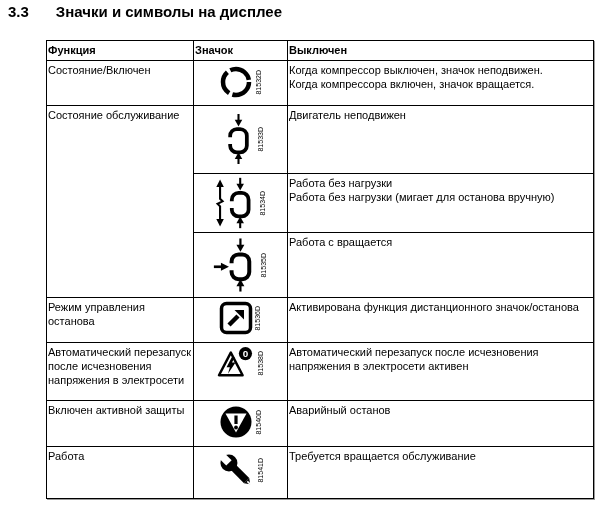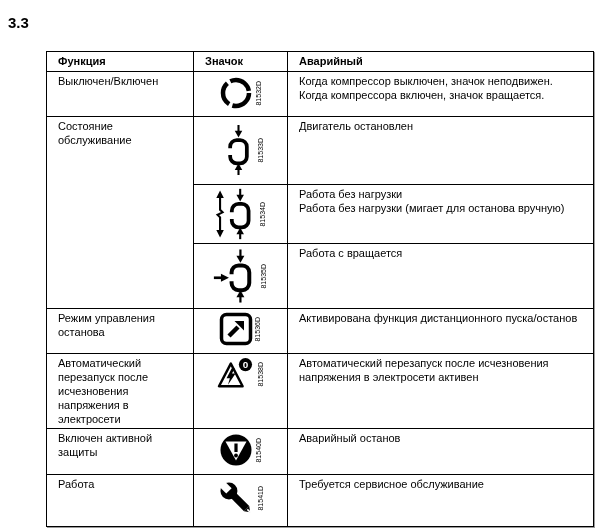--- a/index.html
+++ b/index.html
@@ -4,65 +4,66 @@
 <style>
   html,body{margin:0;padding:0;}
   body{
     width:606px;height:530px;background:#ffffff;color:#000;
     font-family:"Liberation Sans", sans-serif;
     -webkit-font-smoothing:antialiased;
   }
   .page-title{
     display:flex;gap:27px;align-items:baseline;
     font-size:15px;font-weight:bold;
-    padding:13px 0 0 8px;line-height:19px;
+    padding:2px 0 0 8px;line-height:19px;
   }
   table.symbols{
     border-collapse:collapse;table-layout:fixed;
     margin:19px 0 0 46px;width:547px;
     box-shadow:1px 1px 0 #9a9a9a;
   }
   col.c1{width:147px;}  col.c2{width:94px;}  col.c3{width:306px;}
   th,td{
     border:1px solid #000;vertical-align:top;
-    font-size:11px;line-height:14px;padding:2px 11px;
+    font-size:11px;line-height:14px;padding:2px 1px;
     overflow:hidden;
   }
   th{text-align:left;font-weight:bold;height:15px;}
   td.icon-cell{text-align:center;padding:3px 0 0 0;}
   .icon-wrap{display:inline-flex;align-items:center;justify-content:center;}
   .icon-id{
     writing-mode:vertical-rl;transform:rotate(180deg);
     font-size:7px;line-height:8px;letter-spacing:0;margin-left:1px;color:#000;
   }
   svg{display:block;}
 </style>
 </head>
 <body>
 
 <div class="page-title">
   <span>3.3</span>
+  <span>Значки и символы на дисплее</span>
 </div>
 
 <table class="symbols">
   <colgroup>
       <col class="c1">
       <col class="c2">
       <col class="c3">
     </colgroup>
 
   <tbody>
       <tr style="height:20px">
     <th>Функция</th>
     <th>Значок</th>
-    <th>Аварийный</th>
+    <th>Выключен</th>
   </tr>
 
   <tr style="height:45px">
-    <td>Выключен/Включен</td>
+    <td>Состояние/Включен</td>
     <td class="icon-cell">
       <span class="icon-wrap">
         <svg width="36" height="36" viewBox="0 0 36 36">
           <circle cx="18" cy="18" r="13" fill="none" stroke="#000" stroke-width="4.5" stroke-dasharray="24 3.5"></circle>
         </svg>
         <span class="icon-id">81532D</span>
       </span>
     </td>
     <td>
           <div>Когда компрессор выключен, значок неподвижен.</div>
@@ -78,21 +79,21 @@
           <path d="M 17 29 V 27 A 8 8 0 0 1 25 19 H 29 A 8 8 0 0 1 37 27 V 39 A 8 8 0 0 1 29 47 H 25 A 8 8 0 0 1 17 39 V 37" fill="none" stroke="#000" stroke-width="4.5"></path>
           <line x1="27" y1="1" x2="27" y2="9" stroke="#000" stroke-width="2.5"></line>
           <polygon points="22.5,8 31.5,8 27,16" fill="#000"></polygon>
           <line x1="27" y1="61" x2="27" y2="54" stroke="#000" stroke-width="2.5"></line>
           <polygon points="22.5,55 31.5,55 27,47" fill="#000"></polygon>
         </svg>
         <span class="icon-id">81533D</span>
       </span>
     </td>
     <td>
-          <div>Двигатель остановлен</div>
+          <div>Двигатель неподвижен</div>
         </td>
   </tr>
 
   <tr style="height:59px">
     <td class="icon-cell">
       <span class="icon-wrap">
         <svg width="44" height="52" viewBox="0 0 52 62">
           <path d="M 21 29 V 27 A 8 8 0 0 1 29 19 H 33 A 8 8 0 0 1 41 27 V 39 A 8 8 0 0 1 33 47 H 29 A 8 8 0 0 1 21 39 V 37" fill="none" stroke="#000" stroke-width="4.5"></path>
           <line x1="31" y1="1" x2="31" y2="9" stroke="#000" stroke-width="2.5"></line>
           <polygon points="26.5,8 35.5,8 31,16" fill="#000"></polygon>
@@ -137,21 +138,21 @@
       <span class="icon-wrap">
         <svg width="34" height="34" viewBox="0 0 34 34">
           <rect x="2.5" y="2.5" width="29" height="29" rx="5" fill="none" stroke="#000" stroke-width="3.5"></rect>
           <line x1="10" y1="24" x2="19" y2="15" stroke="#000" stroke-width="4.5"></line>
           <polygon points="15.5,9 25,9 25,18.5" fill="#000"></polygon>
         </svg>
         <span class="icon-id">81536D</span>
       </span>
     </td>
     <td>
-          <div>Активирована функция дистанционного пуска/останов</div>
+          <div>Активирована функция дистанционного значок/останова</div>
         </td>
   </tr>
 
   <tr style="height:58px">
     <td>Автоматический перезапуск после исчезновения напряжения в электросети</td>
     <td class="icon-cell">
       <span class="icon-wrap">
         <svg width="40" height="34" viewBox="0 0 42 36">
           <path d="M15.5 7 L3 31 L28 31 Z" fill="none" stroke="#000" stroke-width="2.6" stroke-linejoin="round"></path>
           <polygon points="16.5,12 11,22.5 14.5,22.5 12.5,29.5 20.5,17.5 16.8,17.5 19.5,12" fill="#000"></polygon>
@@ -194,17 +195,17 @@
             <rect x="16.2" y="0" width="7.6" height="10" fill="#fff"></rect>
             <rect x="16.3" y="14" width="7.4" height="21" fill="#000"></rect>
             <polygon points="16.3,35 23.7,35 20,40" fill="#000"></polygon>
             <rect x="19.2" y="36" width="1.6" height="4.5" fill="#fff"></rect>
           </g>
         </svg>
         <span class="icon-id">81541D</span>
       </span>
     </td>
     <td>
-          <div>Требуется сервисное обслуживание</div>
+          <div>Требуется вращается обслуживание</div>
         </td>
   </tr>
 </tbody>
   </table>
 
 </body></html>

